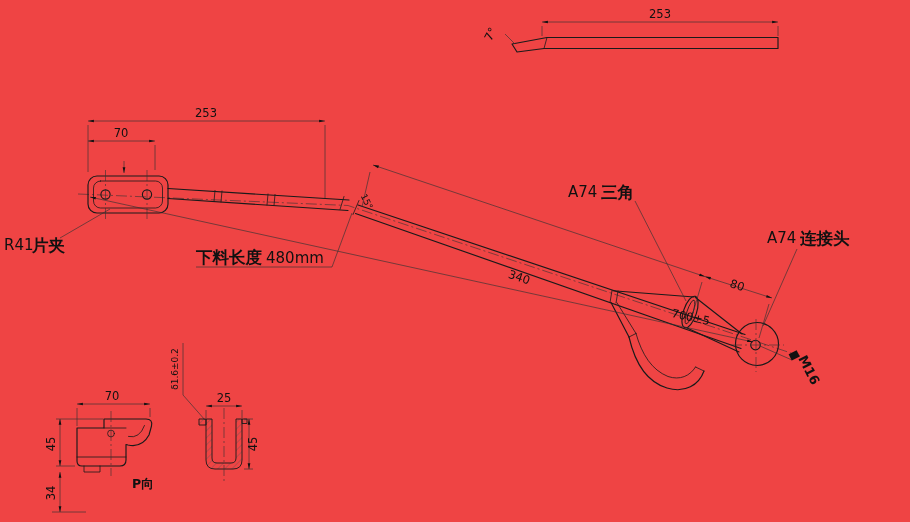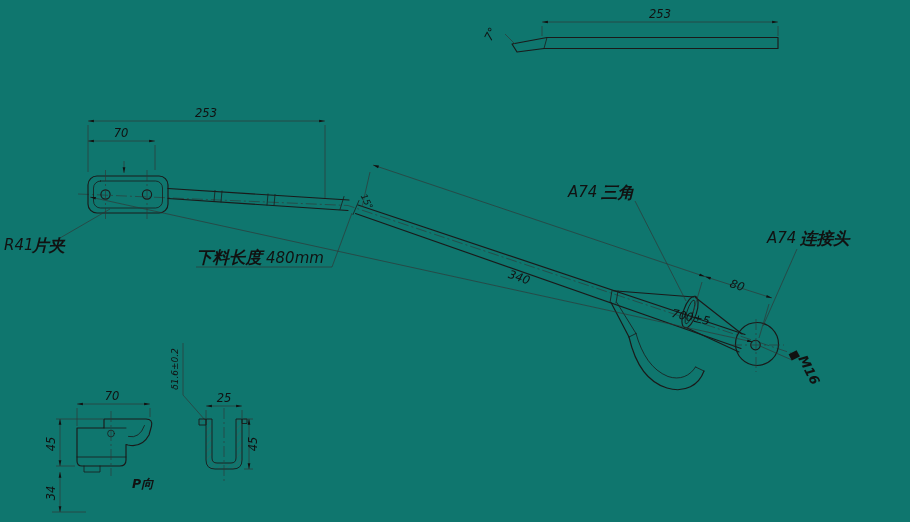--- a/index.html
+++ b/index.html
@@ -1,17 +1,17 @@
 <!DOCTYPE html>
 <html><head>
 <meta charset="utf-8">
 <style>
   html,body{margin:0;padding:0;background:#e8e8e8;}
-  .sheet{position:relative;width:910px;height:522px;background:#0f766e;overflow:hidden;
-         font-family:"DejaVu Sans","Liberation Sans",sans-serif;font-style:italic;}
+  .sheet{position:relative;width:910px;height:522px;background:#ef4444;overflow:hidden;
+         font-family:"DejaVu Sans","Liberation Sans",sans-serif;}
   svg{position:absolute;inset:0;}
   .ol{fill:none;stroke:#1a1a1a;stroke-width:1.15;stroke-linecap:round;stroke-linejoin:round;}
   .ol2{fill:none;stroke:#1a1a1a;stroke-width:0.8;stroke-linecap:round;}
   .thin{fill:none;stroke:#333333;stroke-width:0.65;}
   .cl{fill:none;stroke:#333333;stroke-width:0.6;stroke-dasharray:11 3 2 3;}
   text{fill:#111;user-select:none;}
   .dim{font-size:11.5px;}
   .dim-s{font-size:9px;}
   .lbl{font-size:15px;}
   .lbl-b{font-size:16.5px;font-weight:bold;}

